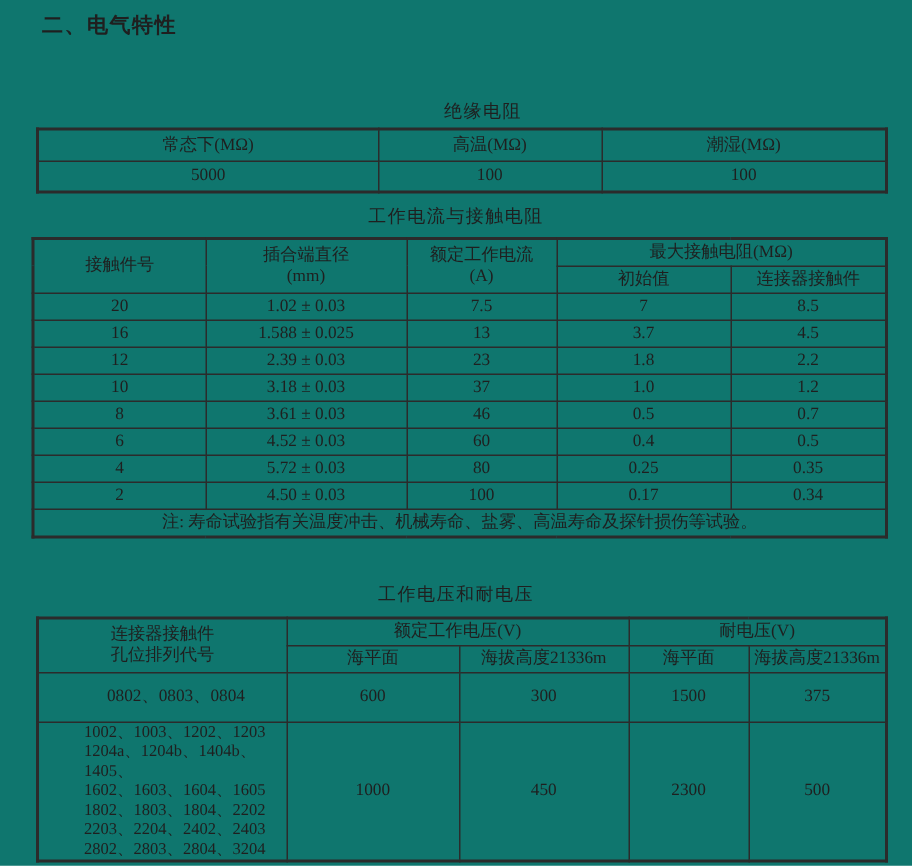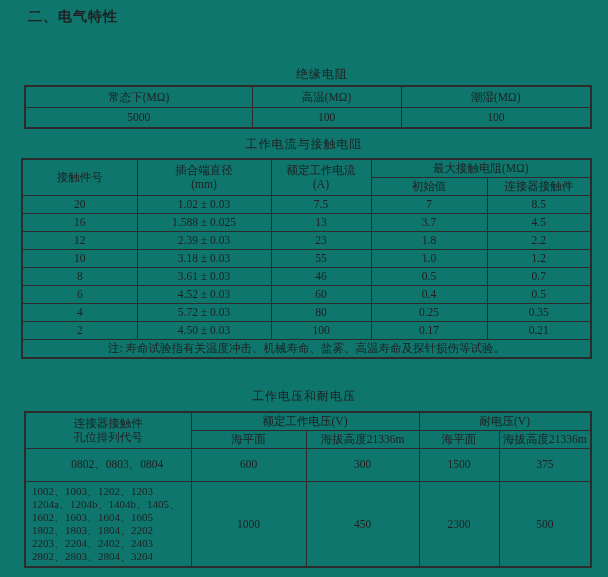--- a/index.html
+++ b/index.html
@@ -52,21 +52,21 @@
   .t-current { top: 158px; left: 21px; width: 569px; }
   .t-current tr.hdr { height: 18px; }
   .t-current tr.data { height: 18px; }
   .t-current tr.note-row { height: 19px; margin-left: 44px; }
 
   
   .t-voltage { top: 411px; left: 24px; width: 566px; }
   .t-voltage tr.hdr { height: 18px; }
   .t-voltage tr.r1 { height: 33px; }
   .t-voltage tr.r2 { height: 86px; }
-  .codes-cell { text-align: left; padding-left: 6px; }
+  .codes-cell { text-align: left; padding-left: 30px; }
   .codes-cell div { line-height: 13px; font-size: 11px; }
   .codes-center { text-align: center; padding-left: 20px; }
 </style>
 </head>
 <body>
 
 <div class="page">
 
   <h1 class="doc-title">二、电气特性</h1>
 
@@ -137,21 +137,21 @@
     <tr class="data">
       <td>12</td>
       <td>2.39 ± 0.03</td>
       <td>23</td>
       <td>1.8</td>
       <td>2.2</td>
     </tr>
     <tr class="data">
       <td>10</td>
       <td>3.18 ± 0.03</td>
-      <td>55</td>
+      <td>37</td>
       <td>1.0</td>
       <td>1.2</td>
     </tr>
     <tr class="data">
       <td>8</td>
       <td>3.61 ± 0.03</td>
       <td>46</td>
       <td>0.5</td>
       <td>0.7</td>
     </tr>
@@ -167,21 +167,21 @@
       <td>5.72 ± 0.03</td>
       <td>80</td>
       <td>0.25</td>
       <td>0.35</td>
     </tr>
     <tr class="data">
       <td>2</td>
       <td>4.50 ± 0.03</td>
       <td>100</td>
       <td>0.17</td>
-      <td>0.21</td>
+      <td>0.34</td>
     </tr>
     <tr class="note-row">
       <td colspan="5">注: 寿命试验指有关温度冲击、机械寿命、盐雾、高温寿命及探针损伤等试验。</td>
     </tr>
   </tbody>
     </table>
 
   <div class="caption caption-3">工作电压和耐电压</div>
 
   <table class="t-voltage">

